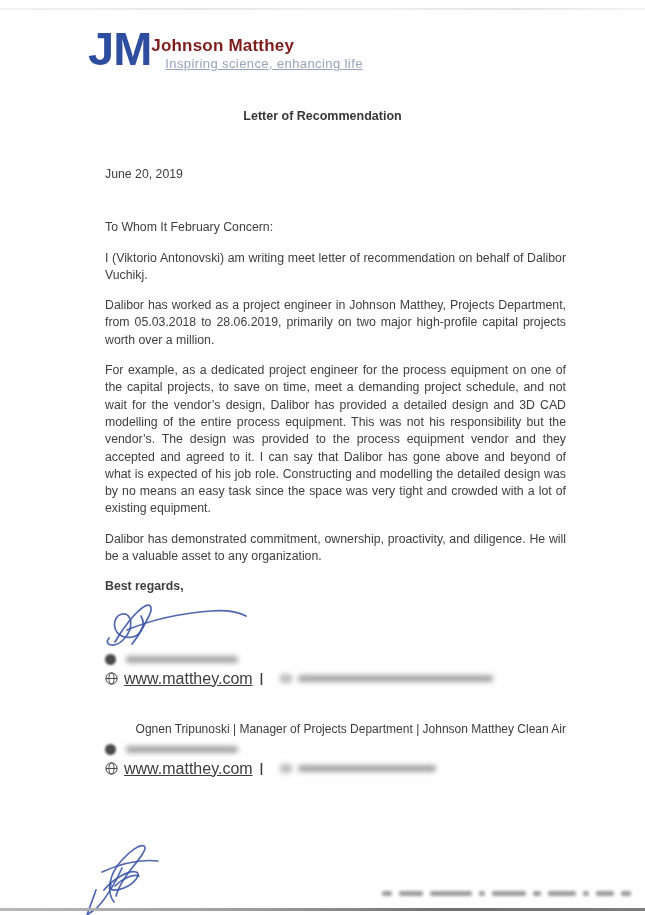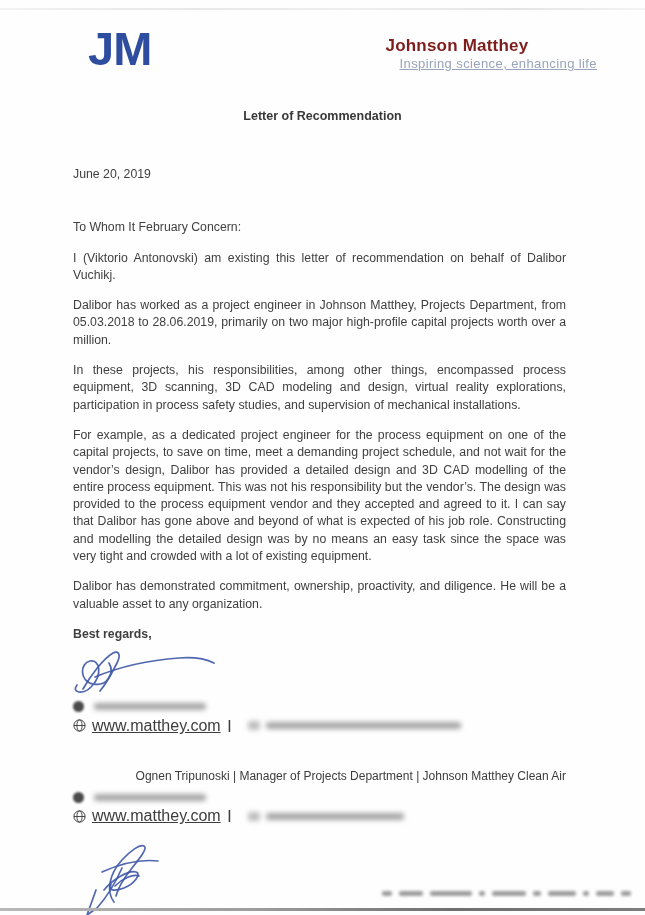--- a/index.html
+++ b/index.html
@@ -11,42 +11,42 @@
     background:#fefefe;
     font-family:"Liberation Sans", sans-serif;
     color:#3f3f3f;
     overflow:hidden;
   }
   .scan-line-top {
     position:absolute; top:8px; left:0; width:100%; height:2px;
     background:linear-gradient(90deg,#f2f2f2,#e7e7e7 30%,#efefef 55%,#e4e4e4 80%,#f3f3f3);
   }
   .header {
-    display:flex; justify-content:space-between; align-items:flex-start;
+    display:flex; align-items:flex-start;
     padding:24px 48px 0 88px;
   }
   .jm-logo {
     font-size:47px; font-weight:bold; letter-spacing:-1px;
     color:#2e4d9e; line-height:50px;
   }
   .brand { text-align:left; margin-top:12px; }
   .brand-name {
     font-size:17px; font-weight:bold; color:#7f1d1d; letter-spacing:.2px;
     line-height:19px;
   }
   .brand-tagline {
     font-size:13px; color:#97a4ba; letter-spacing:.4px; margin-top:1px;
     padding-left:14px;
     text-decoration:underline;
   }
   .title {
     text-align:center; font-weight:bold; font-size:12.5px; color:#383838;
     margin-top:35px;
   }
-  .content { padding:0 79px 0 73px; font-size:12.3px; line-height:17.3px; }
+  .content { padding:0 79px 0 105px; font-size:12.3px; line-height:17.3px; }
   .date { margin-top:43px; }
   .salutation { margin-top:36px; }
   .para { text-align:justify; margin-top:13px; }
   .closing { margin-top:13px;font-weight:bold; }
   .sig1 { display:block; margin:4px 0 0 -6px; }
   .ink { stroke:#3d57a6; stroke-width:1.7; fill:none; stroke-linecap:round; opacity:.9; }
   .name-line { font-size:12px; color:#3c3c3c; margin-top:3px; }
   .contact-line { display:flex; align-items:center; margin-top:4px; height:15px; }
   .phone-icon {
     width:11px; height:11px; border-radius:50%;
@@ -88,23 +88,22 @@
       <div class="brand-tagline">Inspiring science, enhancing life</div>
     </div>
   </div>
 
   <div class="title">Letter of Recommendation</div>
 
   <div class="content">
     <p class="date">June 20, 2019</p>
     <p class="salutation">To Whom It February Concern:</p>
 
-    <p class="para">I (Viktorio Antonovski) am existing this letter of recommendation on behalf of Dalibor Vuchikj.</p>
+    <p class="para">I (Viktorio Antonovski) am writing meet letter of recommendation on behalf of Dalibor Vuchikj.</p>
     <p class="para">Dalibor has worked as a project engineer in Johnson Matthey, Projects Department, from 05.03.2018 to 28.06.2019, primarily on two major high-profile capital projects worth over a million.</p>
-    <p class="para">In these projects, his responsibilities, among other things, encompassed process equipment, 3D scanning, 3D CAD modeling and design, virtual reality explorations, participation in process safety studies, and supervision of mechanical installations.</p>
     <p class="para">For example, as a dedicated project engineer for the process equipment on one of the capital projects, to save on time, meet a demanding project schedule, and not wait for the vendor’s design, Dalibor has provided a detailed design and 3D CAD modelling of the entire process equipment. This was not his responsibility but the vendor’s. The design was provided to the process equipment vendor and they accepted and agreed to it. I can say that Dalibor has gone above and beyond of what is expected of his job role. Constructing and modelling the detailed design was by no means an easy task since the space was very tight and crowded with a lot of existing equipment.</p>
     <p class="para">Dalibor has demonstrated commitment, ownership, proactivity, and diligence. He will be a valuable asset to any organization.</p>
 
     <p class="closing">Best regards,</p>
 
     <svg class="sig1" width="150" height="48" viewBox="0 0 150 48">
       <path class="ink" d="M10,38 C4,46 16,48 24,40 C36,28 33,12 23,14 C13,16 12,34 26,37 C40,40 48,26 42,16"></path>
       <path class="ink" d="M16,42 C24,28 36,12 46,6 C52,3 54,8 50,16 C45,26 38,38 33,44"></path>
       <path class="ink" d="M28,30 C52,20 84,13 112,11 C126,10 139,12 147,16"></path>
     </svg>

